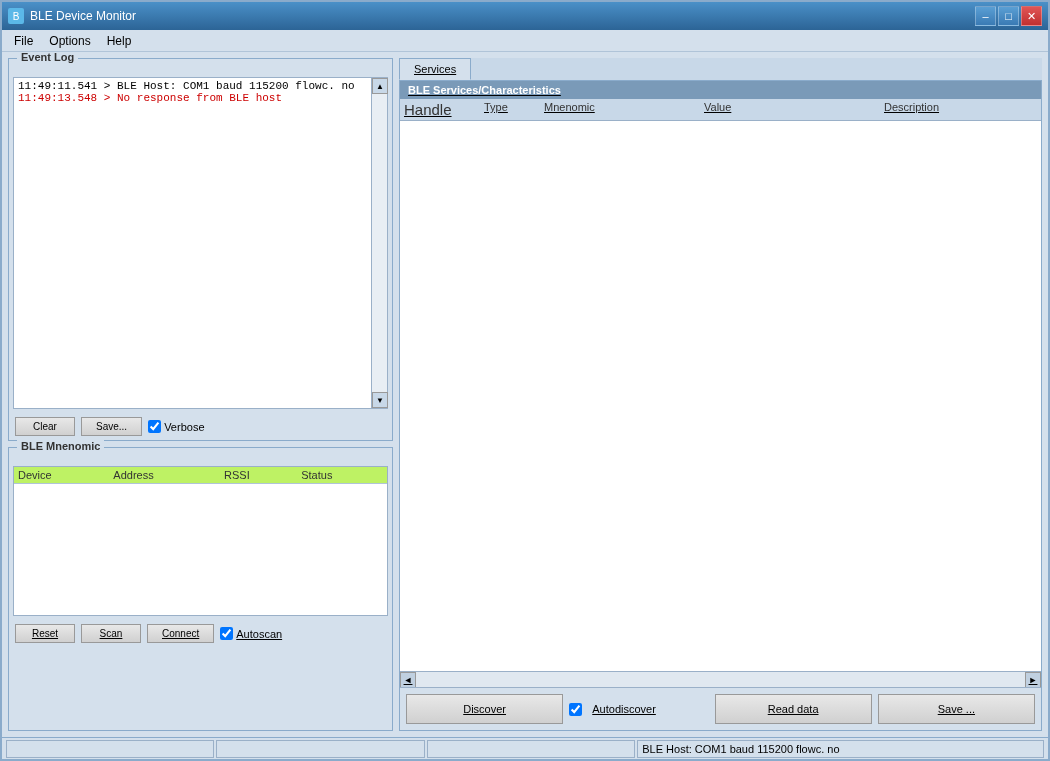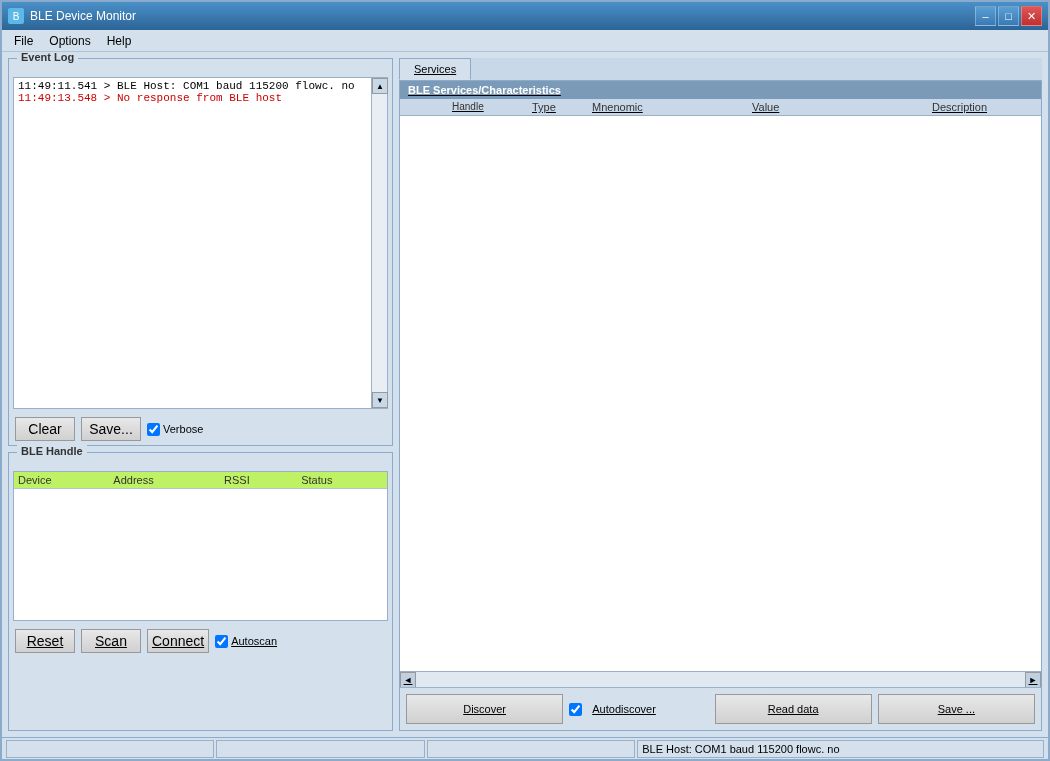--- a/index.html
+++ b/index.html
@@ -112,23 +112,23 @@
     .log-line-error { color: #cc0000; }
     .event-log-controls {
       display: flex;
       align-items: center;
       padding: 4px 6px;
       gap: 6px;
     }
     .btn {
       background: linear-gradient(to bottom, #e8e8e8, #d0d0d0);
       border: 1px solid #999;
-      padding: 3px 4px;
-      cursor: pointer;
-      font-size: 14px;
+      padding: 3px 14px;
+      cursor: pointer;
+      font-size: 10px;
       min-width: 60px;
       text-align: center;
     }
     .checkbox-label {
       display: flex;
       align-items: center;
       gap: 3px;
       font-size: 11px;
       cursor: pointer;
     }
@@ -202,21 +202,21 @@
       color: white;
       flex-shrink: 0;
     }
     .services-table-header {
       display: flex;
       background: #c8d8e8;
       border-bottom: 1px solid #9ab0c8;
       padding: 2px 4px;
       flex-shrink: 0;
     }
-    .col-handle { width: 80px; font-size: 10px; color: #333; margin-left: 48px; }
+    .col-handle { width: 80px; font-size: 15px; color: #333; }
     .col-type { width: 60px; font-size: 11px; color: #333; }
     .col-mnenomic { width: 160px; font-size: 11px; color: #333; }
     .col-value { width: 180px; font-size: 11px; color: #333; }
     .col-description { flex: 1; font-size: 11px; color: #333; }
     .services-content {
       flex: 1;
       background: white;
       margin: 0;
       overflow-y: auto;
     }
@@ -366,21 +366,21 @@
           <button class="btn">Clear</button>
           <button class="btn">Save...</button>
           <label class="checkbox-label">
             <input type="checkbox" checked="" style="">
             <span>Verbose</span>
           </label>
         </div>
       </div>
 
       <div class="group-box ble-network-group">
-        <span class="group-box-title">BLE Handle</span>
+        <span class="group-box-title">BLE Mnenomic</span>
         <div class="ble-network-inner">
           <table class="ble-network-table">
             <thead>
               <tr>
                 <th>Device</th>
                 <th>Address</th>
                 <th>RSSI</th>
                 <th>Status</th>
               </tr>
             </thead>

